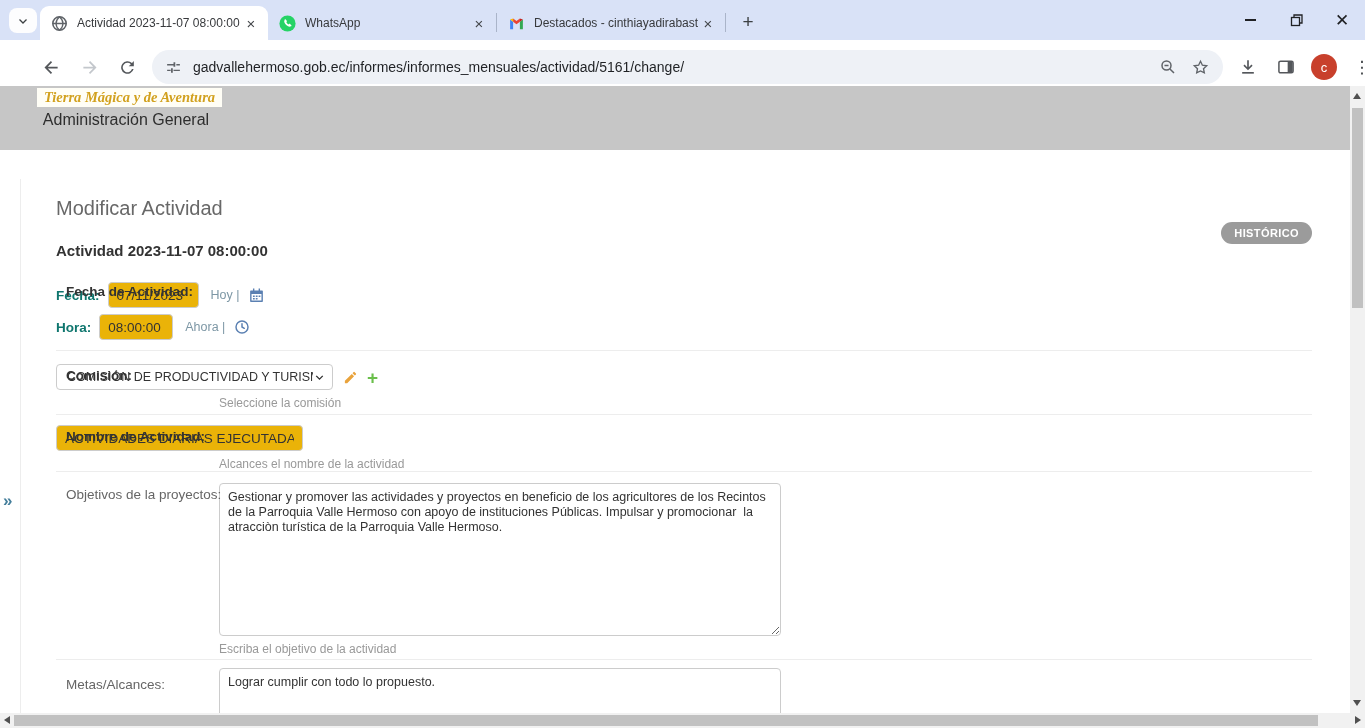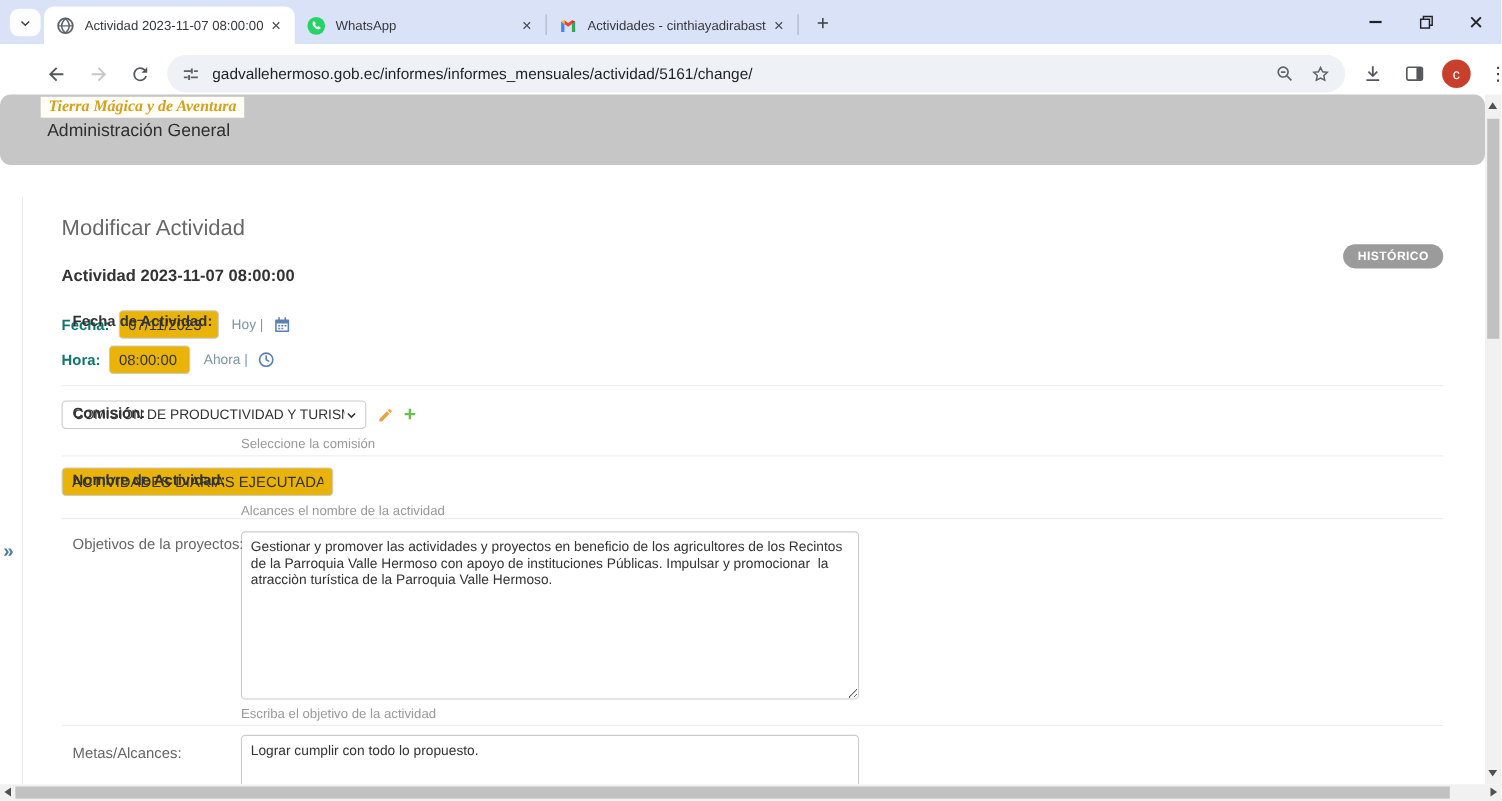--- a/index.html
+++ b/index.html
@@ -34,21 +34,21 @@
   .addr { flex:1; height:34px; background:#eef1f6; border-radius:17px; margin:0 6px;
     display:flex; align-items:center; padding:0 12px 0 10px; min-width:0; }
   .addr .url { flex:1; font-size:14px; color:#1f2124; white-space:nowrap; overflow:hidden; margin-left:9px; }
   .addr-ic { width:22px; height:22px; display:flex; align-items:center; justify-content:center; flex:none;
     cursor:pointer; margin-left:10px; }
   .avatar { width:26px; height:26px; border-radius:50%; background:#c8402c; color:#fff; font-size:13px;
     display:flex; align-items:center; justify-content:center; }
   .dots { font-size:17px; color:#3c4043; letter-spacing:0; }
 
   
-  .siteheader { position:absolute; left:0; top:86px; width:1350px; height:64px; background:#c6c6c6;border-radius:10px; }
+  .siteheader { position:absolute; left:0; top:86px; width:1350px; height:64px; background:#c6c6c6; }
   .brand { position:absolute; left:37px; top:2px; height:19px; line-height:18px; background:#fffef6;
     padding:0 7px; font-family:"Liberation Serif", serif; font-style:italic; font-weight:bold;
     font-size:14.5px; color:#d2a11e; }
   .brand-sub { position:absolute; left:37px; top:25px; width:178px; text-align:center;
     font-size:16px; color:#2e2e2e; }
 
   
   .crumbs { position:absolute; left:0; top:150px; width:1350px; height:29px; background:#79aec8;
     line-height:29px; padding-left:35px; font-size:13.5px; color:#c4dce8; }
   .crumbs a { color:#fff; font-weight:bold; text-decoration:none; cursor:pointer; }
@@ -126,21 +126,21 @@
       </div>
       <div class="tab-sep"></div>
       <div class="tab">
         <svg class="favicon" viewBox="0 0 24 24">
           <path fill="#4285F4" d="M3 20h4.2V9.6L3 6.4z"></path>
           <path fill="#34A853" d="M16.8 20H21V6.4l-4.2 3.2z"></path>
           <path fill="#EA4335" d="M7.2 9.6l4.8 3.6 4.8-3.6V4.8L12 8.4 7.2 4.8z"></path>
           <path fill="#FBBC04" d="M3 6.4l4.2 3.2V4.8z"></path>
           <path fill="#C5221F" d="M21 6.4l-4.2 3.2V4.8z"></path>
         </svg>
-        <span class="tab-title">Actividades - cinthiayadirabast</span>
+        <span class="tab-title">Destacados - cinthiayadirabast</span>
         <span class="tab-close">×</span>
       </div>
       <div class="tab-sep"></div>
       <div class="newtab">+</div>
     </div>
     <div class="wincontrols">
       <div class="winbtn">
           <span class="minbar"></span>
         </div>
       <div class="winbtn">

